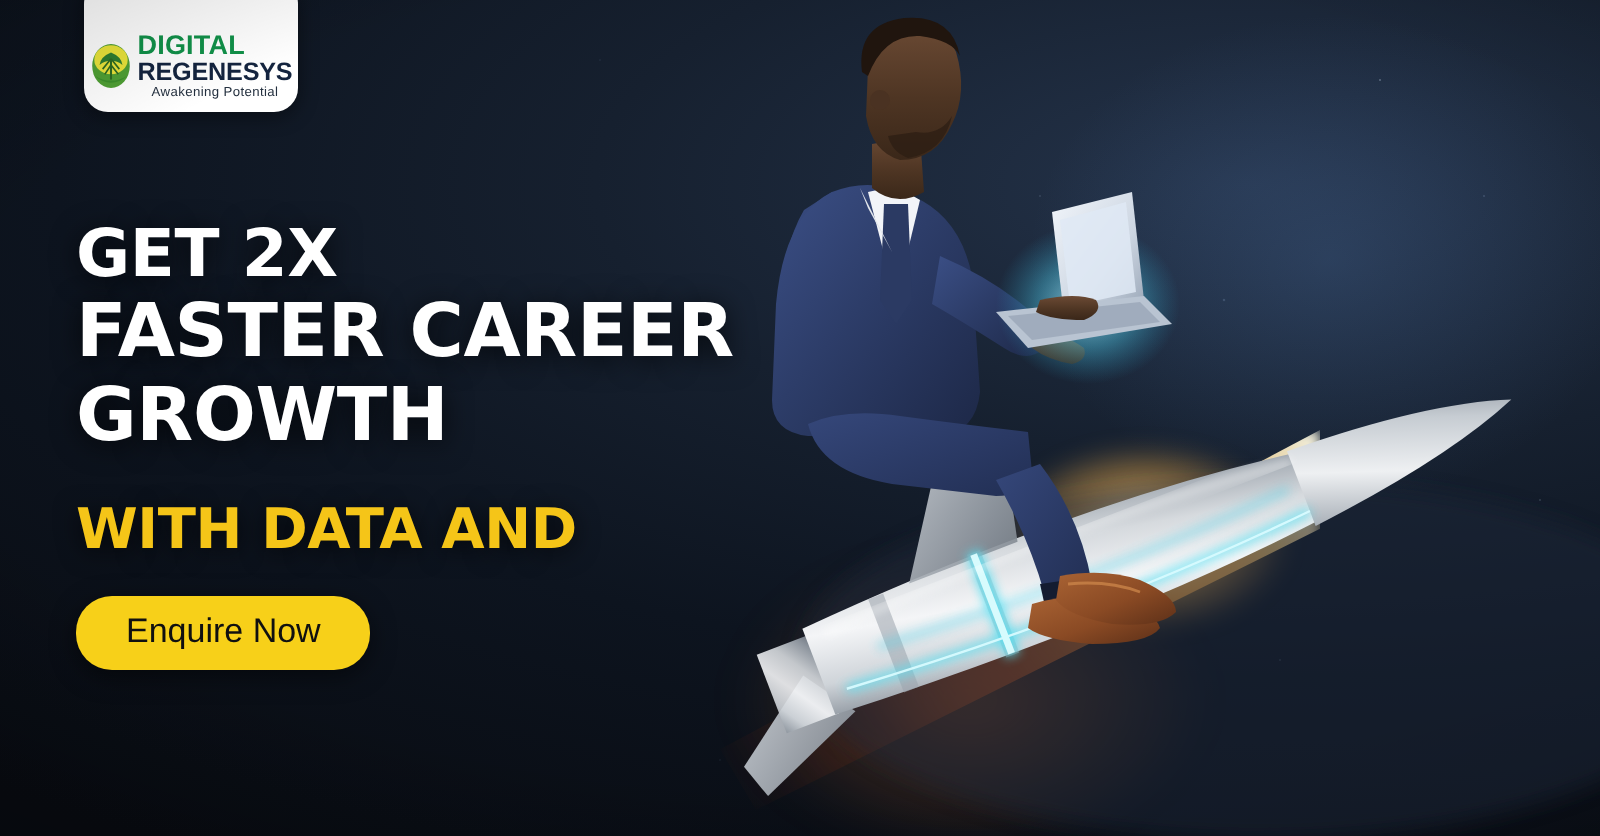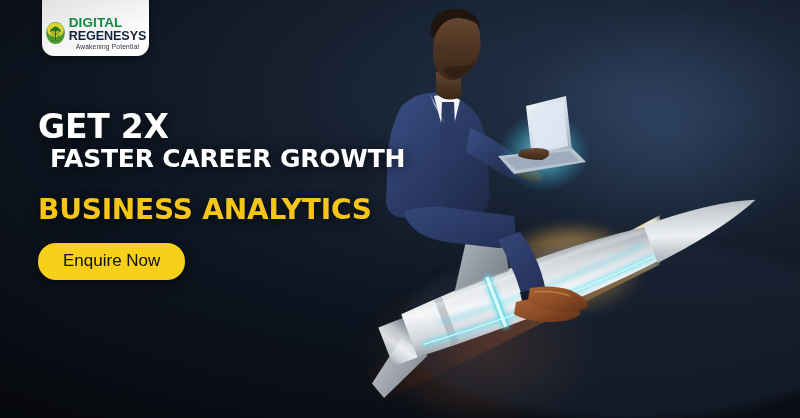--- a/index.html
+++ b/index.html
@@ -48,21 +48,21 @@
   .logo-l3{ font-size:6.6px; color:#24303f; letter-spacing:.2px; margin-top:2px; text-align:center; }
 
   
   .copy{ position:absolute; left:38px; top:108px; width:470px; z-index:6; }
   .h1{
     font-family:"DejaVu Sans", sans-serif;
     color:#ffffff; font-weight:bold; font-size:33px; line-height:1.13;
     letter-spacing:-.2px;
     text-shadow:0 2px 14px rgba(0,0,0,.75);
   }
-  .h1 .l2{ display:block; font-size:25px;margin-left:12px; }
+  .h1 .l2{ display:block; font-size:37px; }
   .h2{
     font-family:"DejaVu Sans", sans-serif;
     color:#F5C518; font-weight:bold; font-size:28px; line-height:1.16;
     margin-top:20px; letter-spacing:-.2px;
     text-shadow:0 2px 12px rgba(0,0,0,.7);
   }
   .sub{
     color:#f2f4f8; font-size:20px; font-weight:normal; margin-top:19px;
     letter-spacing:.1px; text-shadow:0 2px 10px rgba(0,0,0,.8);
   }
@@ -278,19 +278,19 @@
       </div>
     </div>
   </div>
 
   <div class="copy">
     <h1 class="h1">
       <span>GET 2X</span>
       <span class="l2">FASTER CAREER GROWTH</span>
     </h1>
     <div class="h2">
-      <div>BUSINESS ANALYTICS</div>
+      <div>WITH DATA AND</div>
     </div>
     <button class="cta">Enquire Now</button>
   </div>
 
   <div class="vign"></div>
 </div>
 
 </body></html>

